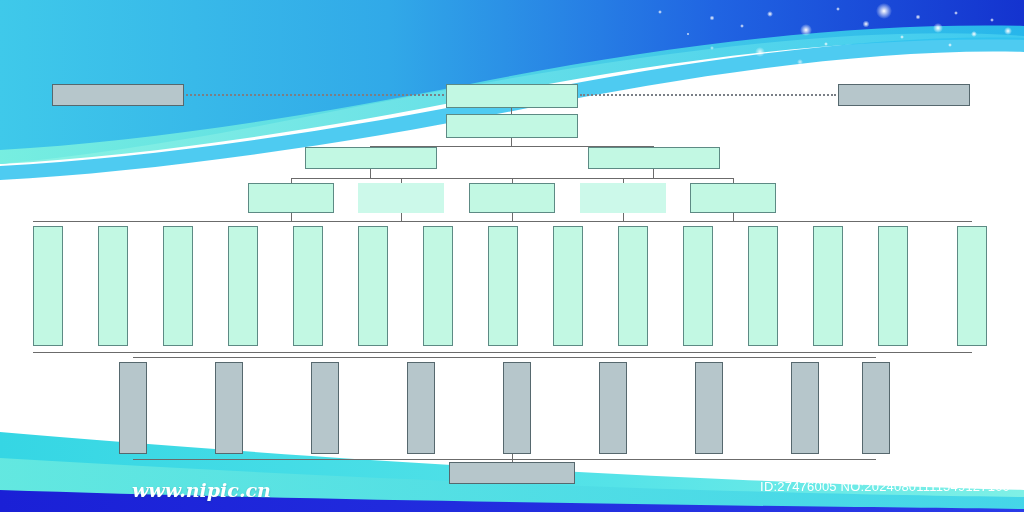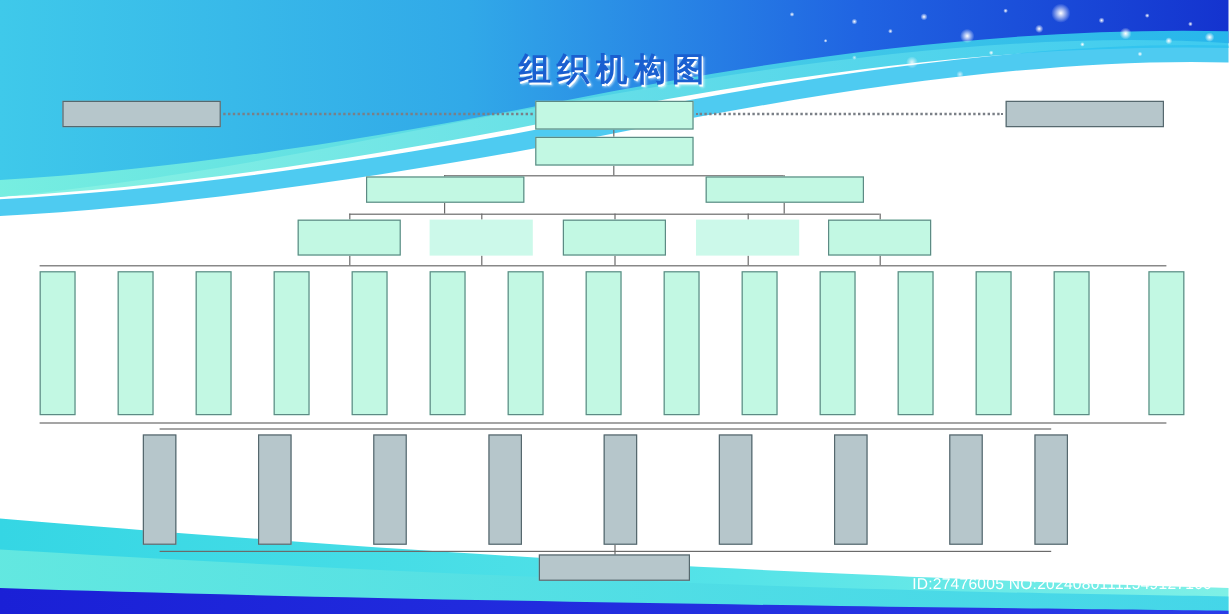--- a/index.html
+++ b/index.html
@@ -129,21 +129,20 @@
       <circle cx="760" cy="52" r="5" fill="url(#spark)" opacity=".8"></circle>
       <circle cx="800" cy="62" r="3" fill="url(#spark)" opacity=".7"></circle>
       <circle cx="712" cy="48" r="2" fill="url(#spark)" opacity=".7"></circle>
     </g>
 
     <path d="M0,432 C190,448 430,466 700,478 C830,484 940,488 1024,490 L1024,512 L0,512 Z" fill="url(#gBot)"></path>
     <path d="M0,458 C200,470 440,482 700,490 C836,494 944,496 1024,497 L1024,512 L0,512 Z" fill="url(#gBot2)" opacity=".8"></path>
     <path d="M0,490 C180,496 420,501 700,505 C840,507 946,508 1024,509 L1024,512 L0,512 Z" fill="url(#gFoot)"></path>
   </svg>
 
-  <div id="title">组织机构图</div>
 
   <div id="chart">
 
     <div class="ln v" style="left:511px;top:108px;height:6px;"></div>
 
     <div class="ln dot" style="left:186px;top:94px;width:258px;"></div>
     <div class="ln dot" style="left:580px;top:94px;width:256px;"></div>
 
     <div class="ln v" style="left:511px;top:138px;height:8px;"></div>
     <div class="ln h" style="left:370px;top:146px;width:283px;"></div>
@@ -207,15 +206,16 @@
         <div class="box gray" style="left: 407px; top: 362px; width: 28px; height: 92px;"></div>
         <div class="box gray" style="left: 503px; top: 362px; width: 28px; height: 92px;"></div>
         <div class="box gray" style="left: 599px; top: 362px; width: 28px; height: 92px;"></div>
         <div class="box gray" style="left: 695px; top: 362px; width: 28px; height: 92px;"></div>
         <div class="box gray" style="left: 791px; top: 362px; width: 28px; height: 92px;"></div>
         <div class="box gray" style="left: 862px; top: 362px; width: 28px; height: 92px;"></div>
         <div class="box gray" style="left: 449px; top: 462px; width: 126px; height: 22px;"></div>
       </div>
   </div>
 
+  <div id="wm-url">www.nipic.cn</div>
   <div id="wm-id">ID:27476005 NO:20240801111549127100</div>
 
 </div>
 
 </body></html>

